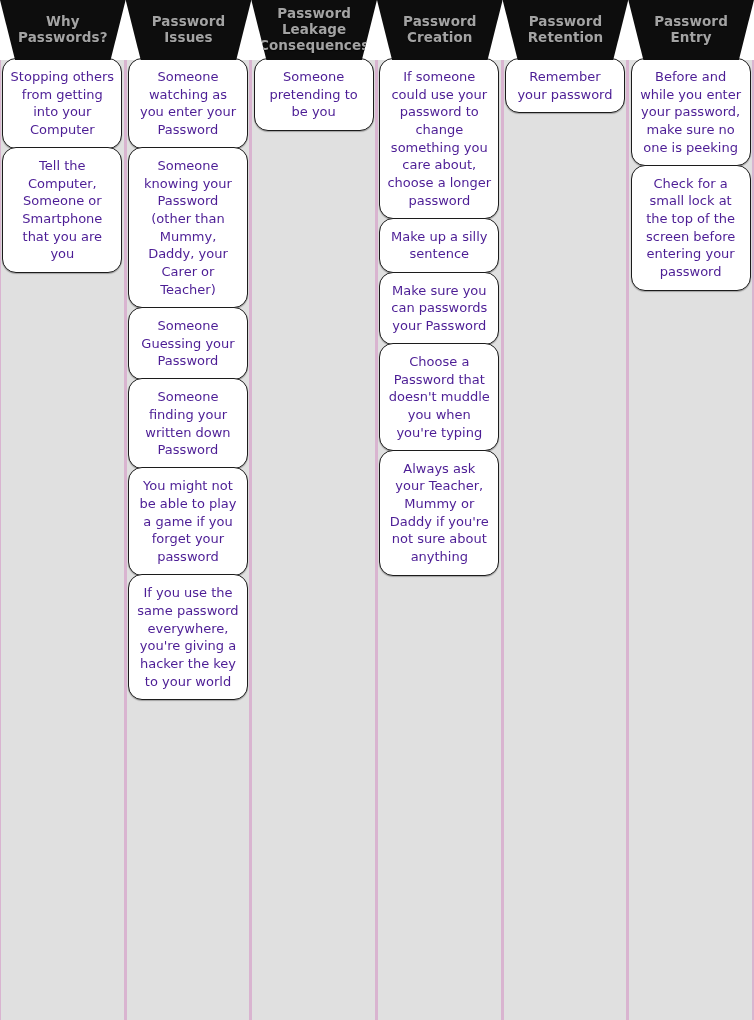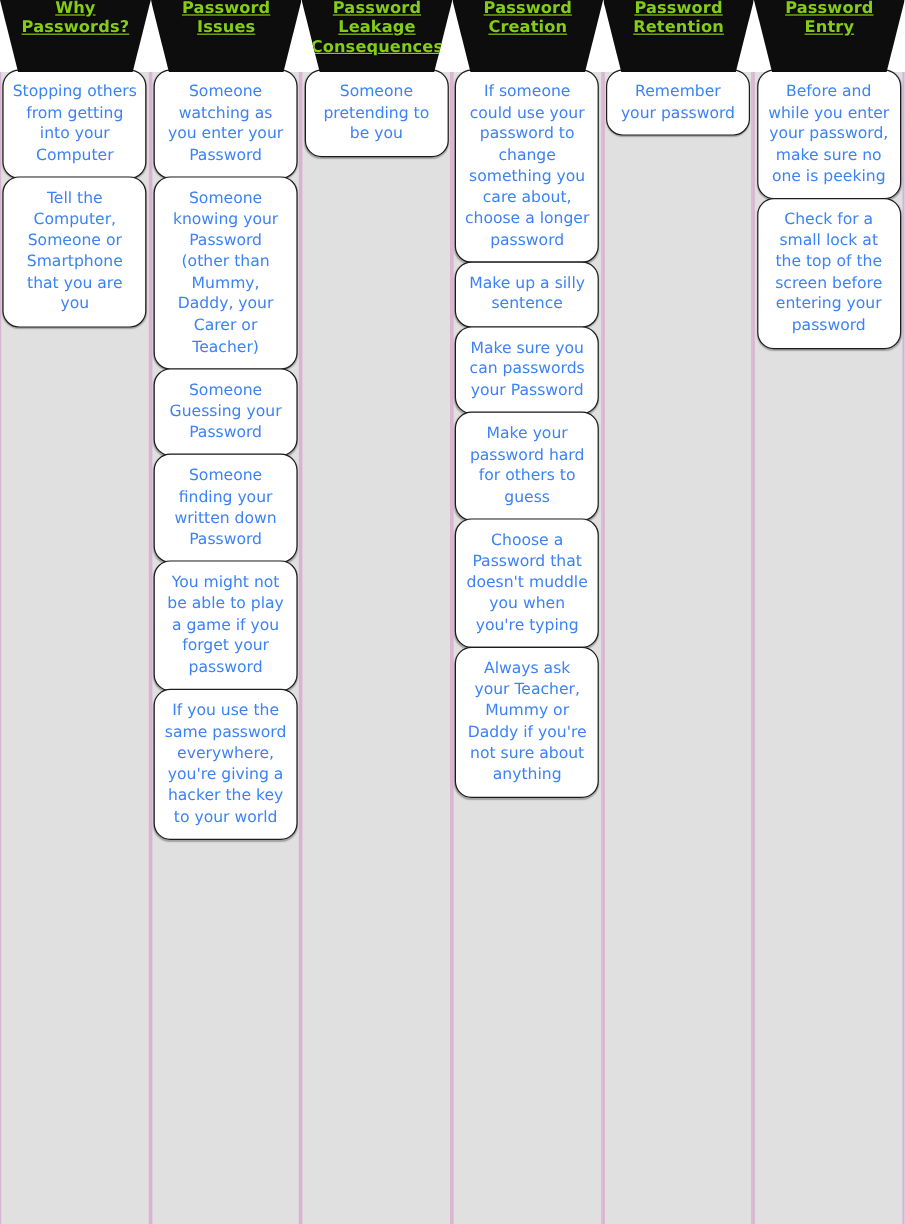--- a/index.html
+++ b/index.html
@@ -45,28 +45,27 @@
     padding: 0;
   }
   .column:first-child .col-body { border-left: 2px solid #d9b4d0; }
 
   
   .col-header {
     position: relative;
     height: 60px;
     flex: 0 0 60px;
     background: #0d0d0d;
-    color: #84cc16;
+    color: #a3a3a3;
     clip-path: polygon(0% 0%, 100% 0%, 88% 100%, 12% 100%);
     display: flex;
-    align-items: flex-start;
+    align-items: center;
     justify-content: center;
     text-align: center;
     z-index: 5;
-    text-decoration: underline;
   }
   .col-header .hdr-text {
     font-size: 13.5px;
     font-weight: bold;
     line-height: 1.18;
     letter-spacing: .1px;
     padding: 0 4px;
     text-shadow: 0 1px 1px rgba(0,0,0,.6);
   }
 
@@ -88,21 +87,21 @@
     border: 1.6px solid #1c1c1c;
     border-radius: 14px;
     margin-top: -1.6px;
     padding: 9px 7px;
     display: flex;
     align-items: center;
     justify-content: center;
     text-align: center;
     font-size: 13px;
     line-height: 1.36;
-    color: #3b82f6;
+    color: #4c1d95;
     box-shadow: 0 1px 1px rgba(0,0,0,.28);
   }
   .card:first-child { margin-top: 0; }
   .card .card-text { display: block; width: 100%; }
 </style>
 </head>
 <body>
 
 <div id="board">
     <div class="column">
@@ -168,23 +167,20 @@
           <div class="card">
             <span class="card-text">If someone could use your password to change something you care about, choose a longer password</span>
           </div>
           <div class="card">
             <span class="card-text">Make up a silly sentence</span>
           </div>
           <div class="card">
             <span class="card-text">Make sure you can passwords your Password</span>
           </div>
           <div class="card">
-            <span class="card-text">Make your password hard for others to guess</span>
-          </div>
-          <div class="card">
             <span class="card-text">Choose a Password that doesn't muddle you when you're typing</span>
           </div>
           <div class="card">
             <span class="card-text">Always ask your Teacher, Mummy or Daddy if you're not sure about anything</span>
           </div>
         </div>
       </div>
     </div>
     <div class="column">
       <div class="col-header">

